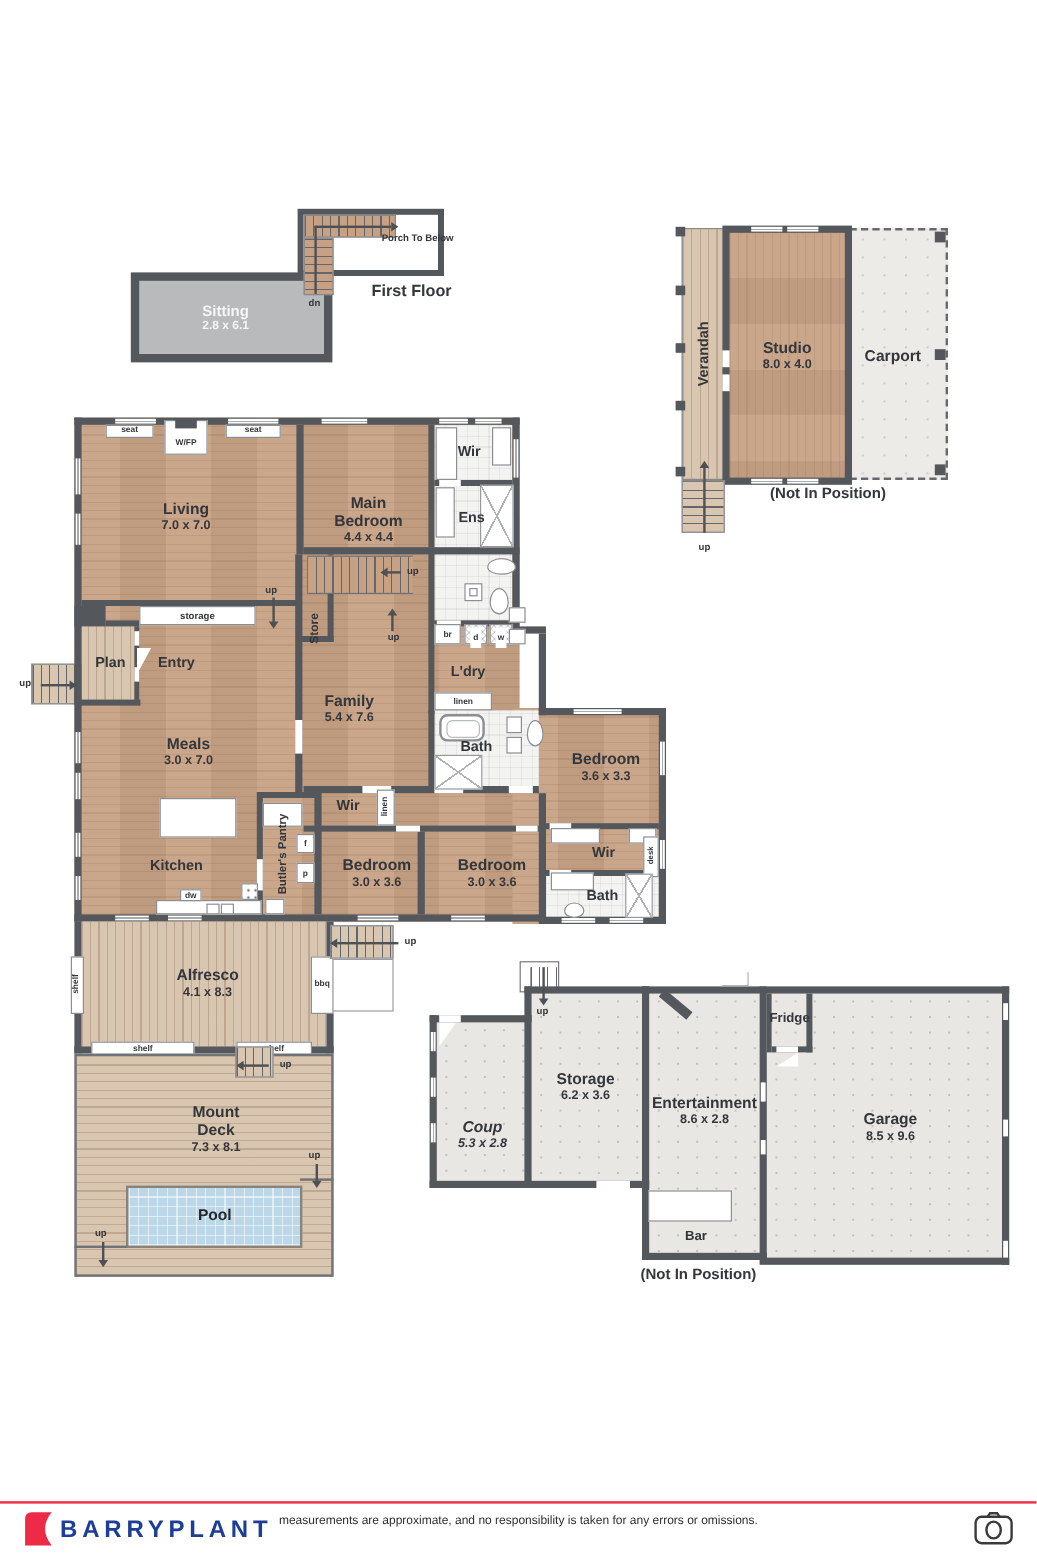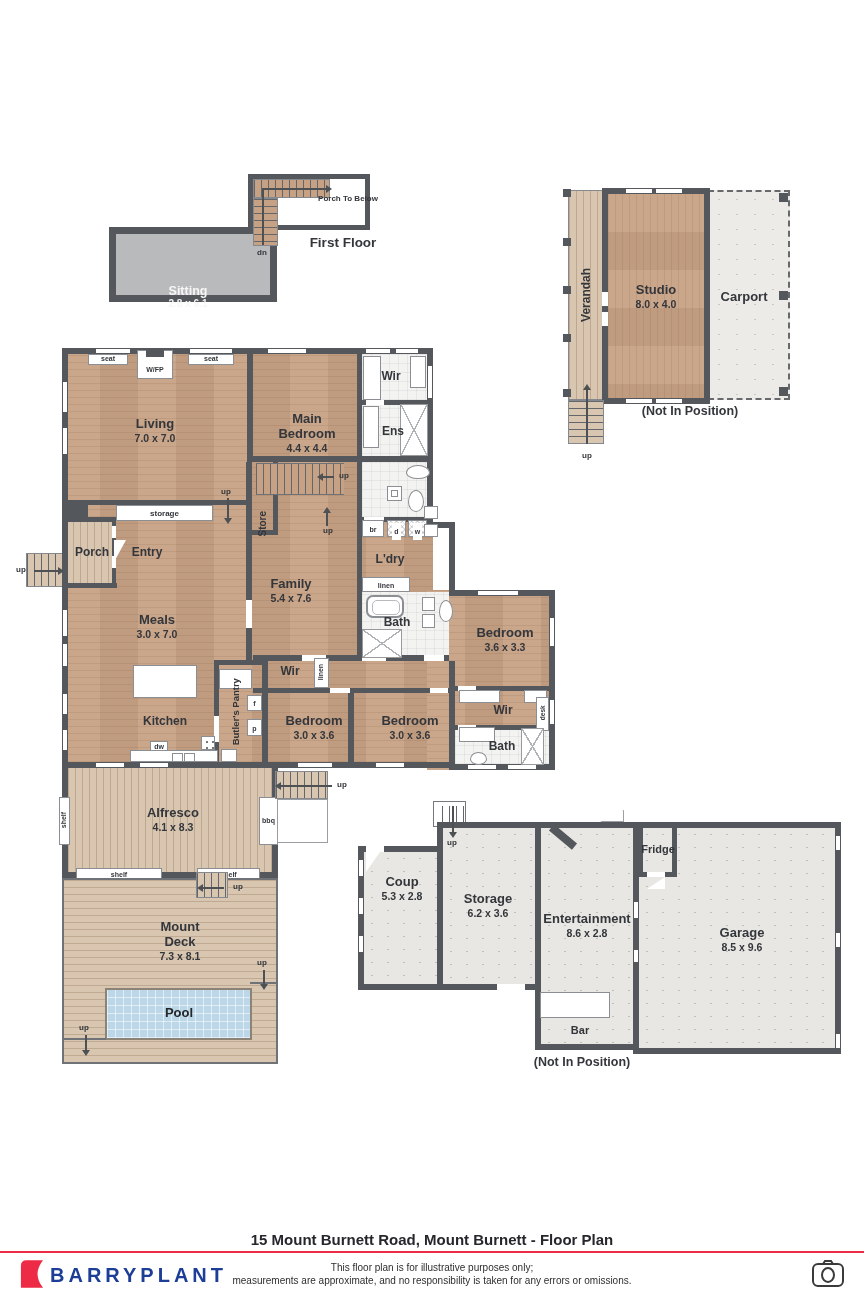--- a/index.html
+++ b/index.html
@@ -65,21 +65,21 @@
   <div class="gap" style="left:253px;top:179px;width:112px;height:46px;"></div>
   <div class="wdv stv brd" style="left:253px;top:179px;width:77px;height:19px;"></div>
   <div class="wdv sth brd" style="left:253px;top:198px;width:25px;height:48px;"></div>
   <div class="al" style="left:262px;top:189px;width:1.5px;height:56px;"></div>
   <div class="al" style="left:262px;top:188px;width:64px;height:1.5px;"></div>
   <div class="ahr" style="left:326px;top:185px;"></div>
   <div class="t s8" style="left:250px;top:248px;width:24px;">dn</div>
   <div class="t s8" style="left:316px;top:194px;width:64px;line-height:1.3;">Porch To Below</div>
   <div class="t" style="left:297px;top:235px;width:92px;font-size:13.5px;">First Floor</div>
   <div class="t wht" style="left:148px;top:252px;width:80px;">
-    <span class="rn" style="font-size:12.5px;margin-top:32px;">Sitting</span>
+    <span class="rn" style="font-size:12.5px;">Sitting</span>
     <span class="rd" style="font-size:10px;">2.8 x 6.1</span>
   </div>
 
   <div class="dkv brd" style="left:568px;top:190px;width:36px;height:210px;"></div>
   <div class="w" style="left:563px;top:189px;width:8px;height:8px;"></div>
   <div class="w" style="left:563px;top:238px;width:8px;height:8px;"></div>
   <div class="w" style="left:563px;top:286px;width:8px;height:8px;"></div>
   <div class="w" style="left:563px;top:334px;width:8px;height:8px;"></div>
   <div class="w" style="left:563px;top:389px;width:8px;height:8px;"></div>
   <div class="dash speck2" style="left:708px;top:190px;width:82px;height:210px;"></div>
@@ -306,39 +306,39 @@
   <div class="t" style="left:115px;top:417px;width:80px;">
     <span class="rn">Living</span>
       <span class="rd">7.0 x 7.0</span>
   </div>
   <div class="t" style="left:262px;top:412px;width:90px;">
     <span class="rn">Main Bedroom</span>
       <span class="rd">4.4 x 4.4</span>
   </div>
   <div class="t s12" style="left:373px;top:370px;width:36px;">Wir</div>
   <div class="t s12" style="left:375px;top:425px;width:36px;">Ens</div>
-  <div class="t s12" style="left:67px;top:546px;width:50px;">Porch</div>
+  <div class="t s12" style="left:67px;top:546px;width:50px;">Plan</div>
   <div class="t s12" style="left:122px;top:546px;width:50px;text-align:center;">Entry</div>
   <div class="t rot" style="left:241px;top:518px;width:44px;font-size:10px;">Store</div>
   <div class="t" style="left:251px;top:577px;width:80px;">
     <span class="rn">Family</span>
       <span class="rd">5.4 x 7.6</span>
   </div>
   <div class="t s12" style="left:365px;top:553px;width:50px;">L'dry</div>
   <div class="t s12" style="left:372px;top:616px;width:50px;">Bath</div>
   <div class="t" style="left:117px;top:613px;width:80px;">
     <span class="rn">Meals</span>
       <span class="rd">3.0 x 7.0</span>
   </div>
   <div class="t" style="left:465px;top:626px;width:80px;">
     <span class="rn">Bedroom</span>
       <span class="rd">3.6 x 3.3</span>
   </div>
   <div class="t s12" style="left:268px;top:665px;width:44px;">Wir</div>
-  <div class="t s12" style="left:107px;top:715px;width:80px;text-align:right;">Kitchen</div>
+  <div class="t s12" style="left:107px;top:715px;width:80px;">Kitchen</div>
   <div class="t rot" style="left:196px;top:706px;width:80px;font-size:9.5px;line-height:1.2;">Butler's Pantry</div>
   <div class="t" style="left:274px;top:714px;width:80px;">
     <span class="rn">Bedroom</span>
       <span class="rd">3.0 x 3.6</span>
   </div>
   <div class="t" style="left:370px;top:714px;width:80px;">
     <span class="rn">Bedroom</span>
       <span class="rd">3.0 x 3.6</span>
   </div>
   <div class="t s12" style="left:481px;top:704px;width:44px;">Wir</div>
@@ -387,48 +387,46 @@
   <div class="gap" style="left:836px;top:933px;width:4px;height:14px;"></div>
   <div class="gap" style="left:836px;top:1034px;width:4px;height:14px;"></div>
   <div class="tri2" style="left:600px;top:810px;width:24px;height:12px;border:1px solid #9aa0a4;"></div>
   <div class="w" style="left:548px;top:833px;width:30px;height:8px;transform:rotate(40deg);"></div>
   <div class="al" style="left:452px;top:806px;width:1.5px;height:28px;"></div>
   <div class="ahd" style="left:449px;top:832px;"></div>
   <div class="t s8" style="left:442px;top:838px;width:20px;">up</div>
   <div class="fx" style="left:540px;top:992px;width:70px;height:26px;"></div>
   <div class="t s11" style="left:558px;top:1024px;width:44px;">Bar</div>
   <div class="t s11" style="left:634px;top:843px;width:48px;">Fridge</div>
-  <div class="t" style="left:362px;top:875px;width:80px;">
+  <div class="t" style="left:362px;top:932px;width:80px;font-style:italic;">
     <span class="rn">Coup</span>
       <span class="rd">5.3 x 2.8</span>
   </div>
   <div class="t" style="left:448px;top:892px;width:80px;">
     <span class="rn">Storage</span>
       <span class="rd">6.2 x 3.6</span>
   </div>
   <div class="t" style="left:517px;top:912px;width:140px;">
     <span class="rn">Entertainment</span>
       <span class="rd">8.6 x 2.8</span>
   </div>
   <div class="t" style="left:702px;top:926px;width:80px;">
     <span class="rn">Garage</span>
       <span class="rd">8.5 x 9.6</span>
   </div>
   <div class="t" style="left:512px;top:1055px;width:140px;font-size:12.5px;">(Not In Position)</div>
 
-  <div class="ttl" style="left:0;top:1231px;width:864px;">15 Mount Burnett Road, Mount Burnett - Floor Plan</div>
   <div style="left:0;top:1251px;width:864px;height:2px;background:#ee2b47;"></div>
   <div style="left:20px;top:1259px;width:24px;height:30px;">
     <svg width="24" height="30" viewBox="0 0 26 32">
         <path d="M1 31 L1 7 Q1 1 7 1 L25 1 Q13 16 25 31 Z" fill="#ee2b47"></path>
       </svg>
   </div>
   <div class="brand" style="left:50px;top:1264px;">BARRYPLANT</div>
   <div class="disc" style="left:216px;top:1261px;width:432px;">
-    <span style="display:block;">This floor plan is for illustrative purposes only;</span>
     <span style="display:block;">measurements are approximate, and no responsibility is taken for any errors or omissions.</span>
   </div>
   <div style="left:810px;top:1259px;width:36px;height:30px;">
     <svg width="36" height="30" viewBox="0 0 36 30">
       <rect x="3" y="5" width="30" height="22" rx="5" fill="none" stroke="#3a3a3a" stroke-width="2"></rect>
       <path d="M13 5 L15 2 L21 2 L23 5" fill="none" stroke="#3a3a3a" stroke-width="2"></path>
       <ellipse cx="18" cy="16" rx="6" ry="7" fill="none" stroke="#3a3a3a" stroke-width="2"></ellipse>
     </svg>
   </div>
 

